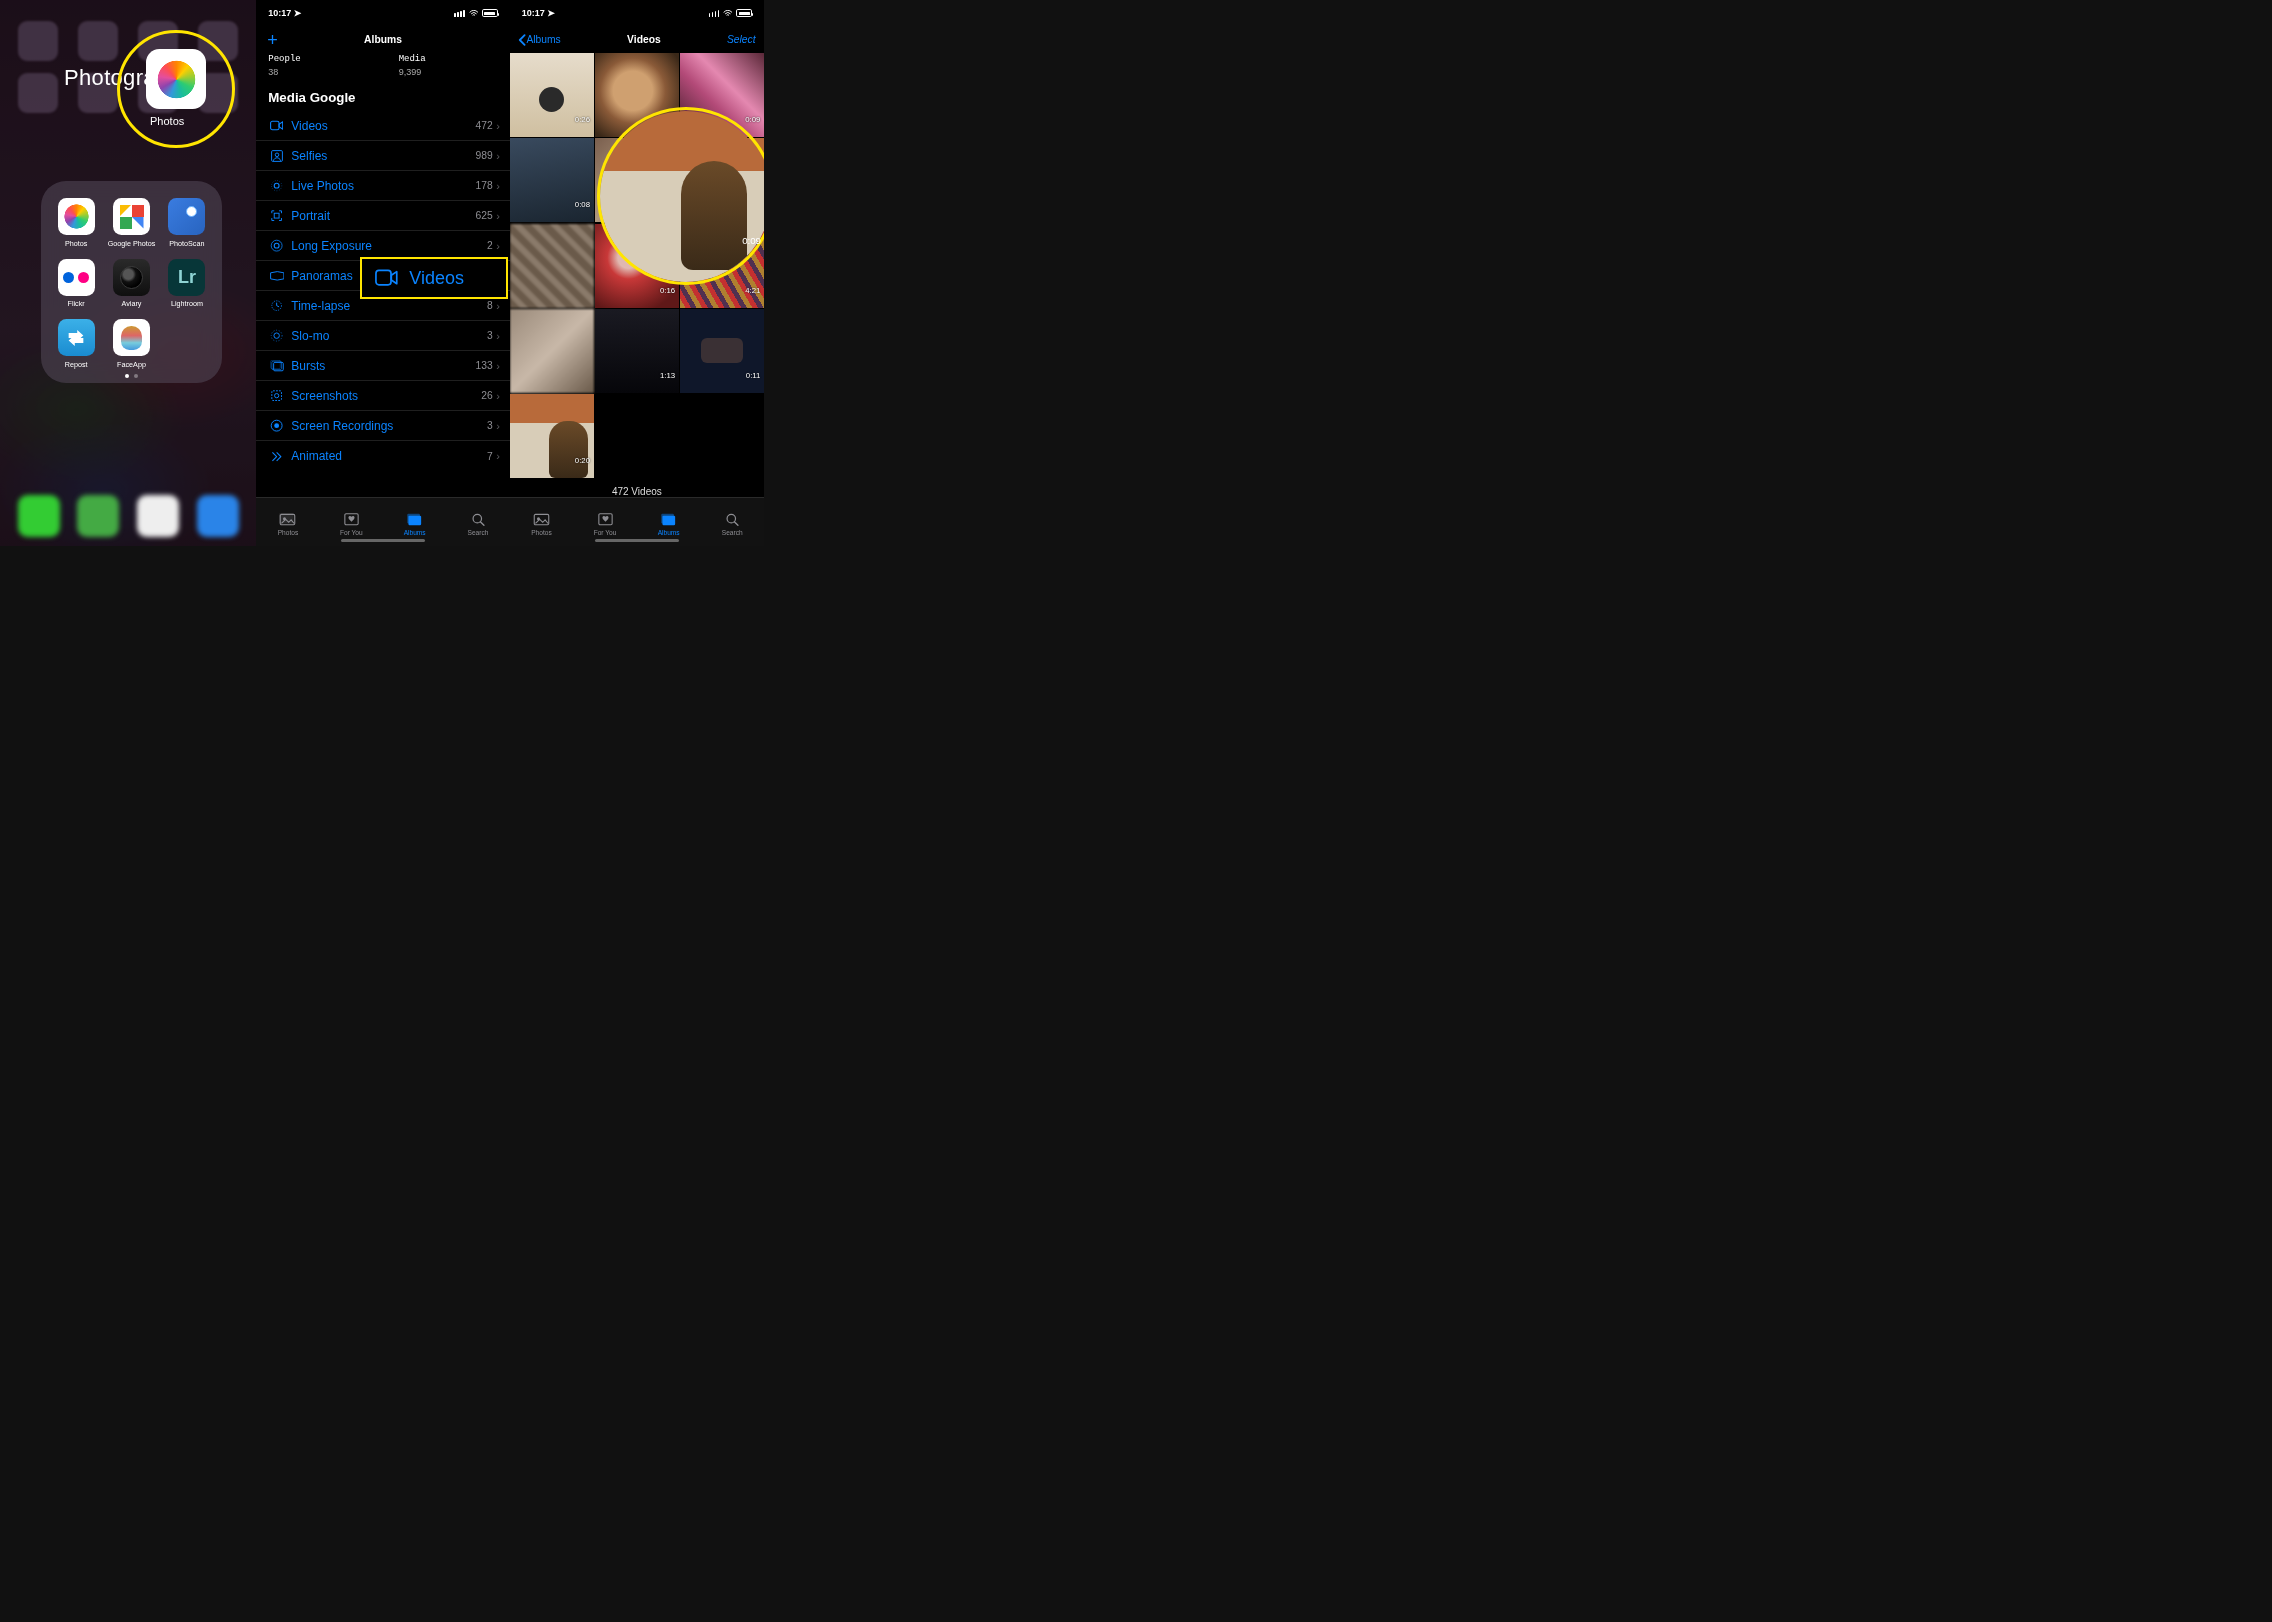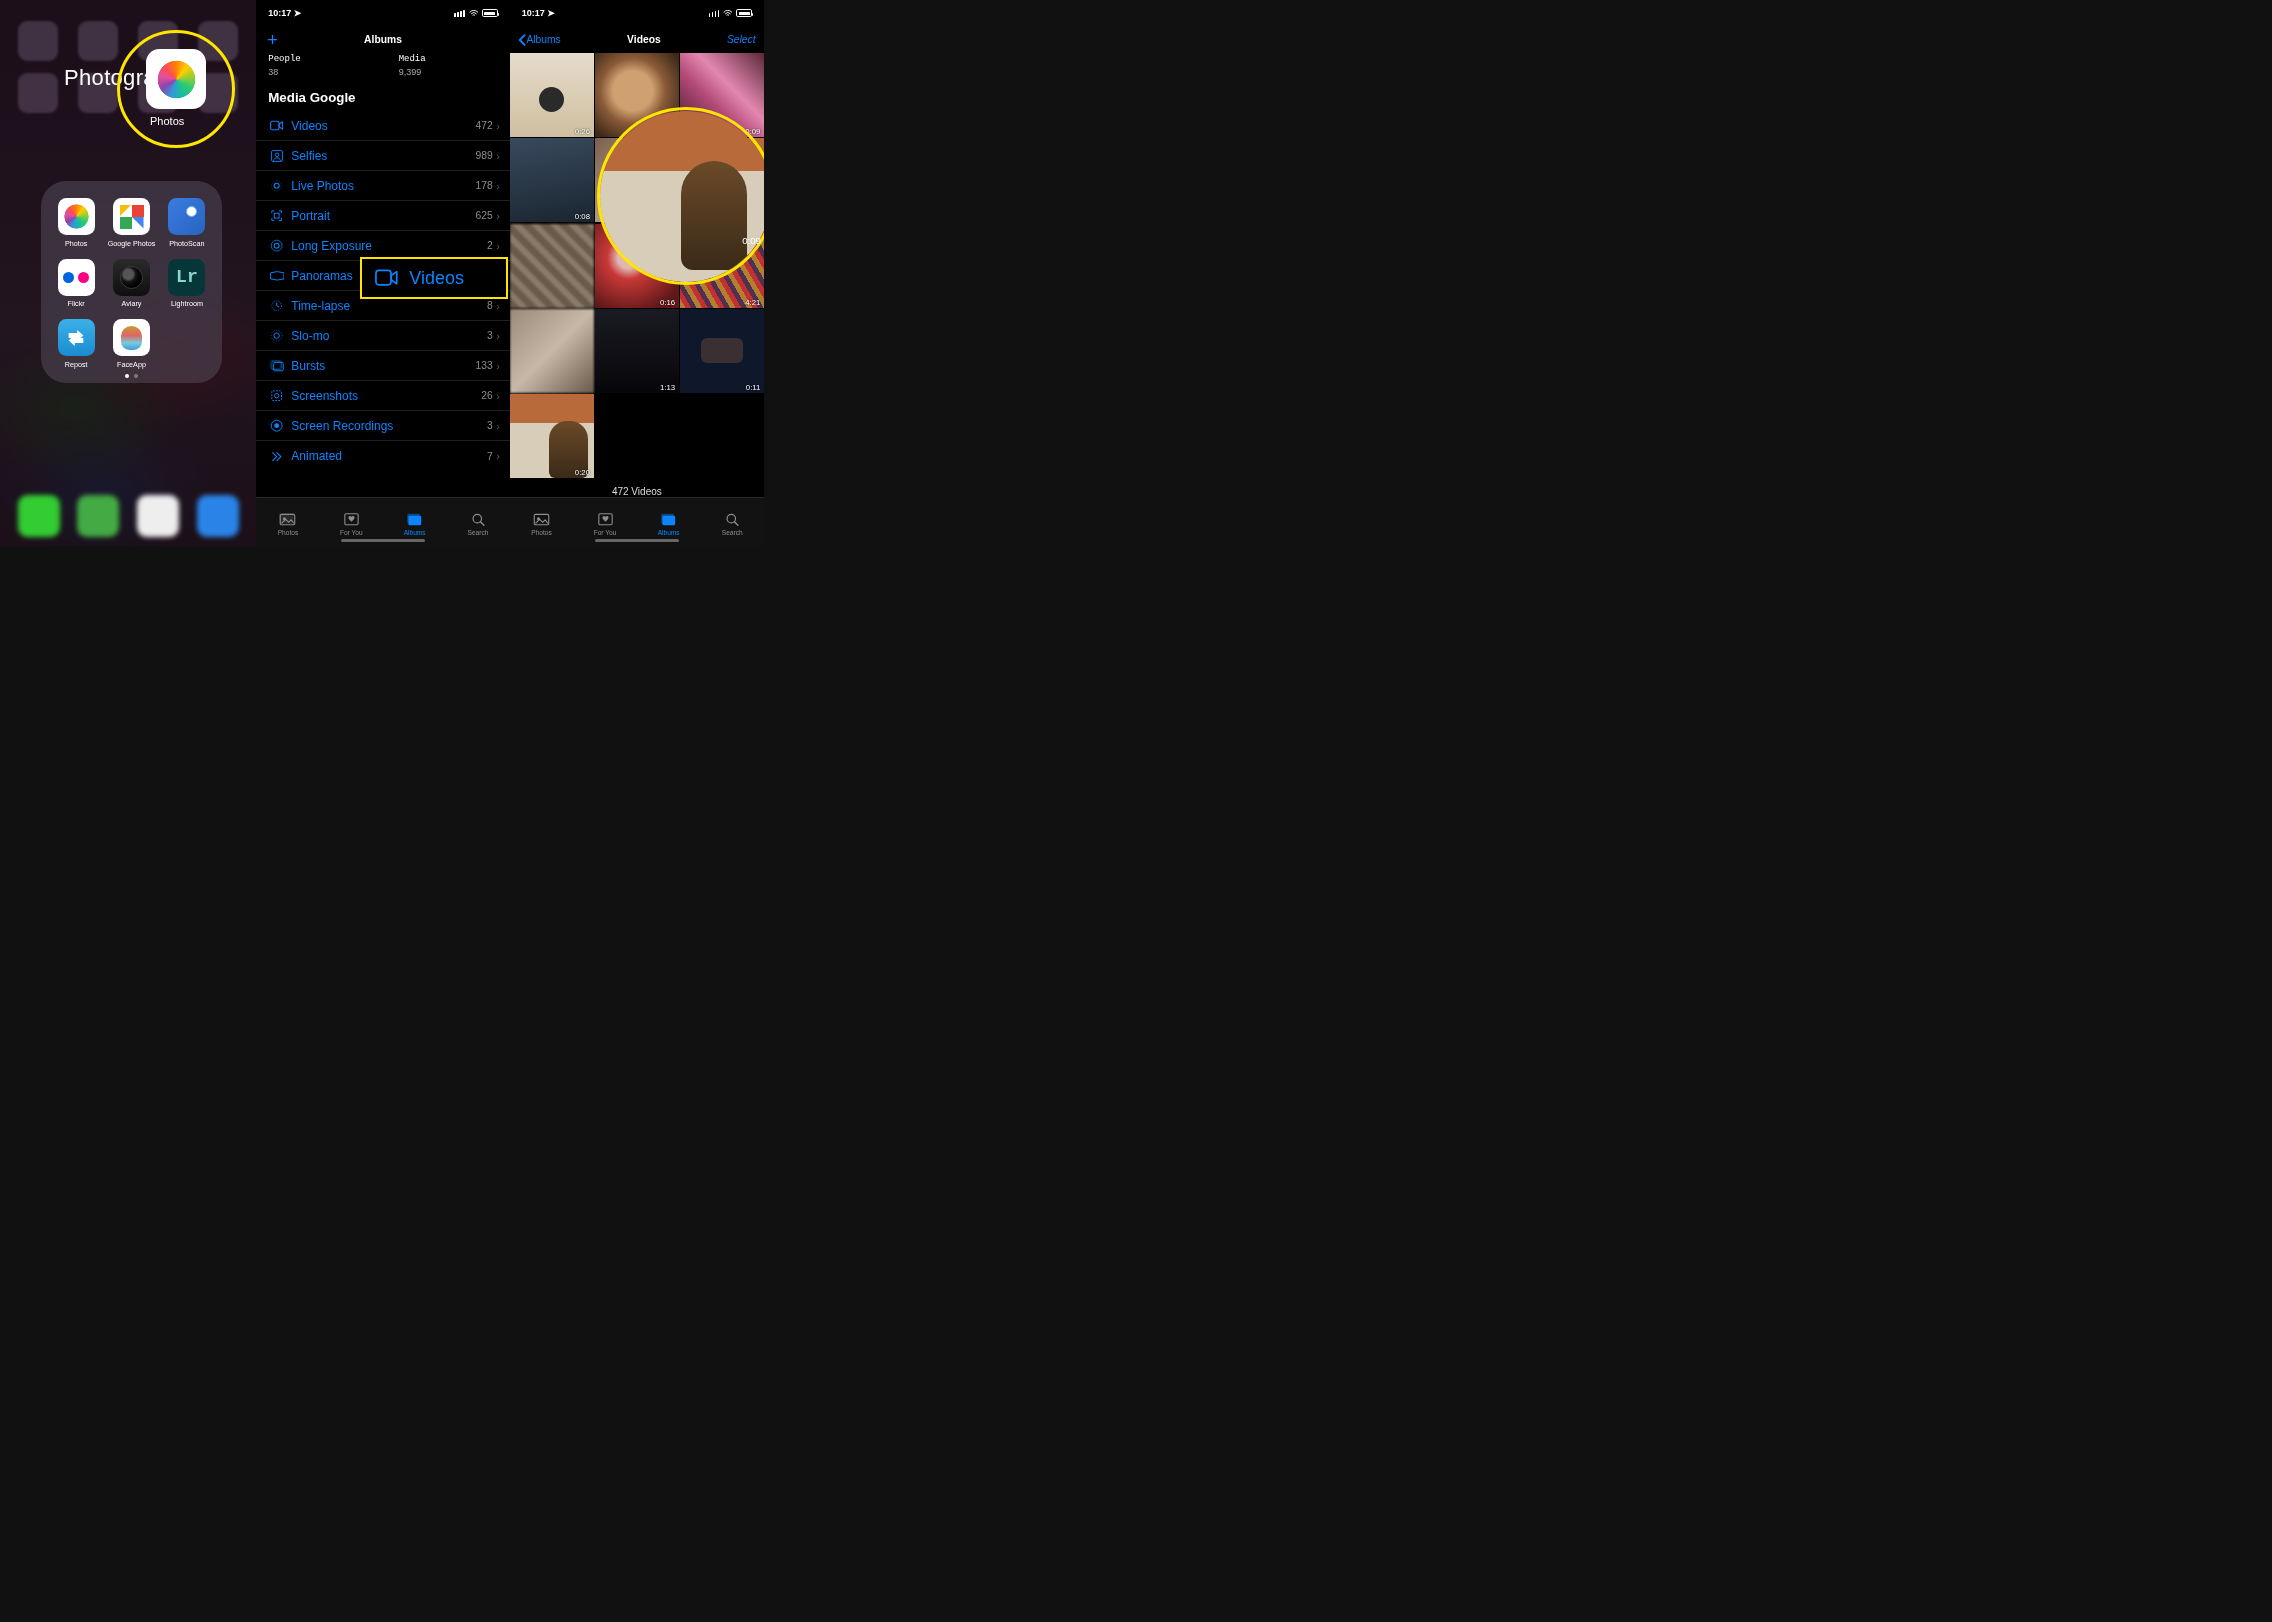--- a/index.html
+++ b/index.html
@@ -40,21 +40,21 @@
   }
   .folder-grid{display:grid; grid-template-columns:repeat(3,1fr); gap:11px;}
   .app{display:flex; flex-direction:column; align-items:center; gap:3.6px;}
   .app .icon{width:37px;height:37px;border-radius:8.4px;display:flex;align-items:center;justify-content:center;font-size:18px;font-weight:600;}
   .app .label{font-size:7.2px;color:#fff;font-weight:400;white-space:nowrap;}
   .ic-photos{background:#fff;}
   .ic-gphotos{background:#fff;}
   .ic-photoscan{background:linear-gradient(135deg,#3a7ce0,#2864c0);}
   .ic-flickr{background:#fff;}
   .ic-aviary{background:linear-gradient(#2a2a2a,#0f0f0f);}
-  .ic-lightroom{background:#073638;color:#8ed4d4;font-family:Liberation Mono, monospace;}
+  .ic-lightroom{background:#073638;color:#8ed4d4;font-family:Liberation Sans, sans-serif;}
   .ic-repost{background:linear-gradient(#3bb0e8,#1a8cd0);color:#fff;}
   .ic-faceapp{background:#fff;}
   .dots{display:flex;justify-content:center;gap:4.8px;margin-top:4.8px;}
   .dots span{width:4.2px;height:4.2px;border-radius:50%;background:rgba(255,255,255,.35);}
   .dots span.on{background:#fff;}
   .photos-flower{
     
     width:29px;height:29px;border-radius:50%;
     background:conic-gradient(#ff8400,#ffce00,#9acd32,#2ecc71,#1abc9c,#3498db,#8e44ad,#e44e9d,#ff4e50,#ff8400);
     -webkit-mask:radial-gradient(circle,#000 58%,transparent 60%);mask:radial-gradient(circle,#000 58%,transparent 60%);
@@ -124,21 +124,21 @@
   .videobox .vicon{color:#0b84ff;}
   .videobox .vtext{color:#0b84ff;font-size:18px;}
 
   
   .nav3{display:flex;align-items:center;justify-content:space-between;height:26.6px;padding:0 8.4px;}
   .nav3 .back{color:#0b84ff;font-size:10.3px;display:flex;align-items:center;}
   .nav3 .title{font-size:10.3px;font-weight:600;}
   .nav3 .sel{color:#0b84ff;font-size:10.3px;font-style:italic;}
   .grid3{display:grid;grid-template-columns:repeat(3,1fr);gap:1.2px;}
   .thumb{position:relative;width:100%;aspect-ratio:1/1;overflow:hidden;}
-  .thumb .dur{position:absolute;right:3.6px;bottom:1px;color:#fff;font-size:7.8px;font-weight:500;text-shadow:0 0 1.8px #000;}
+  .thumb .dur{position:absolute;right:3.6px;bottom:13px;color:#fff;font-size:7.8px;font-weight:500;text-shadow:0 0 1.8px #000;}
   .th-device{background:linear-gradient(#e6dccb,#cfbfa0);}
   .th-device::before{content:"";position:absolute;top:40%;left:35%;width:25px;height:25px;border-radius:50%;background:#2a2a2a;}
   .th-dog{background:radial-gradient(circle at 45% 45%,#cfa070 0 30%,#8a5a38 50%,#3a2818 85%);}
   .th-pink{background:linear-gradient(45deg,#3a1a24,#b34a78 40%,#e488b0 60%,#5a2838);}
   .th-desk{background:linear-gradient(170deg,#394a5e,#1a2530);}
   .th-blur1{background:linear-gradient(135deg,#7a5f4e,#b0987e,#4a3e32);filter:blur(0.6px);}
   .th-cat{background:linear-gradient(#b86a3a 0 35%,#d8cdb8 35% 100%);position:relative;}
   .th-catfig{position:absolute;right:6px;bottom:0;width:39px;height:57px;background:linear-gradient(#6a4a28,#3a2a18);border-radius:18px 18px 6px 6px;}
   .th-blur2{background:repeating-linear-gradient(45deg,#6a5a4a 0 7.2px,#8a7a6a 7.2px 13.3px);filter:blur(1.2px);}
   .th-red{background:radial-gradient(circle at 40% 40%,#e0b8b0 0 15%,#c83838 30%,#601818 80%);}

